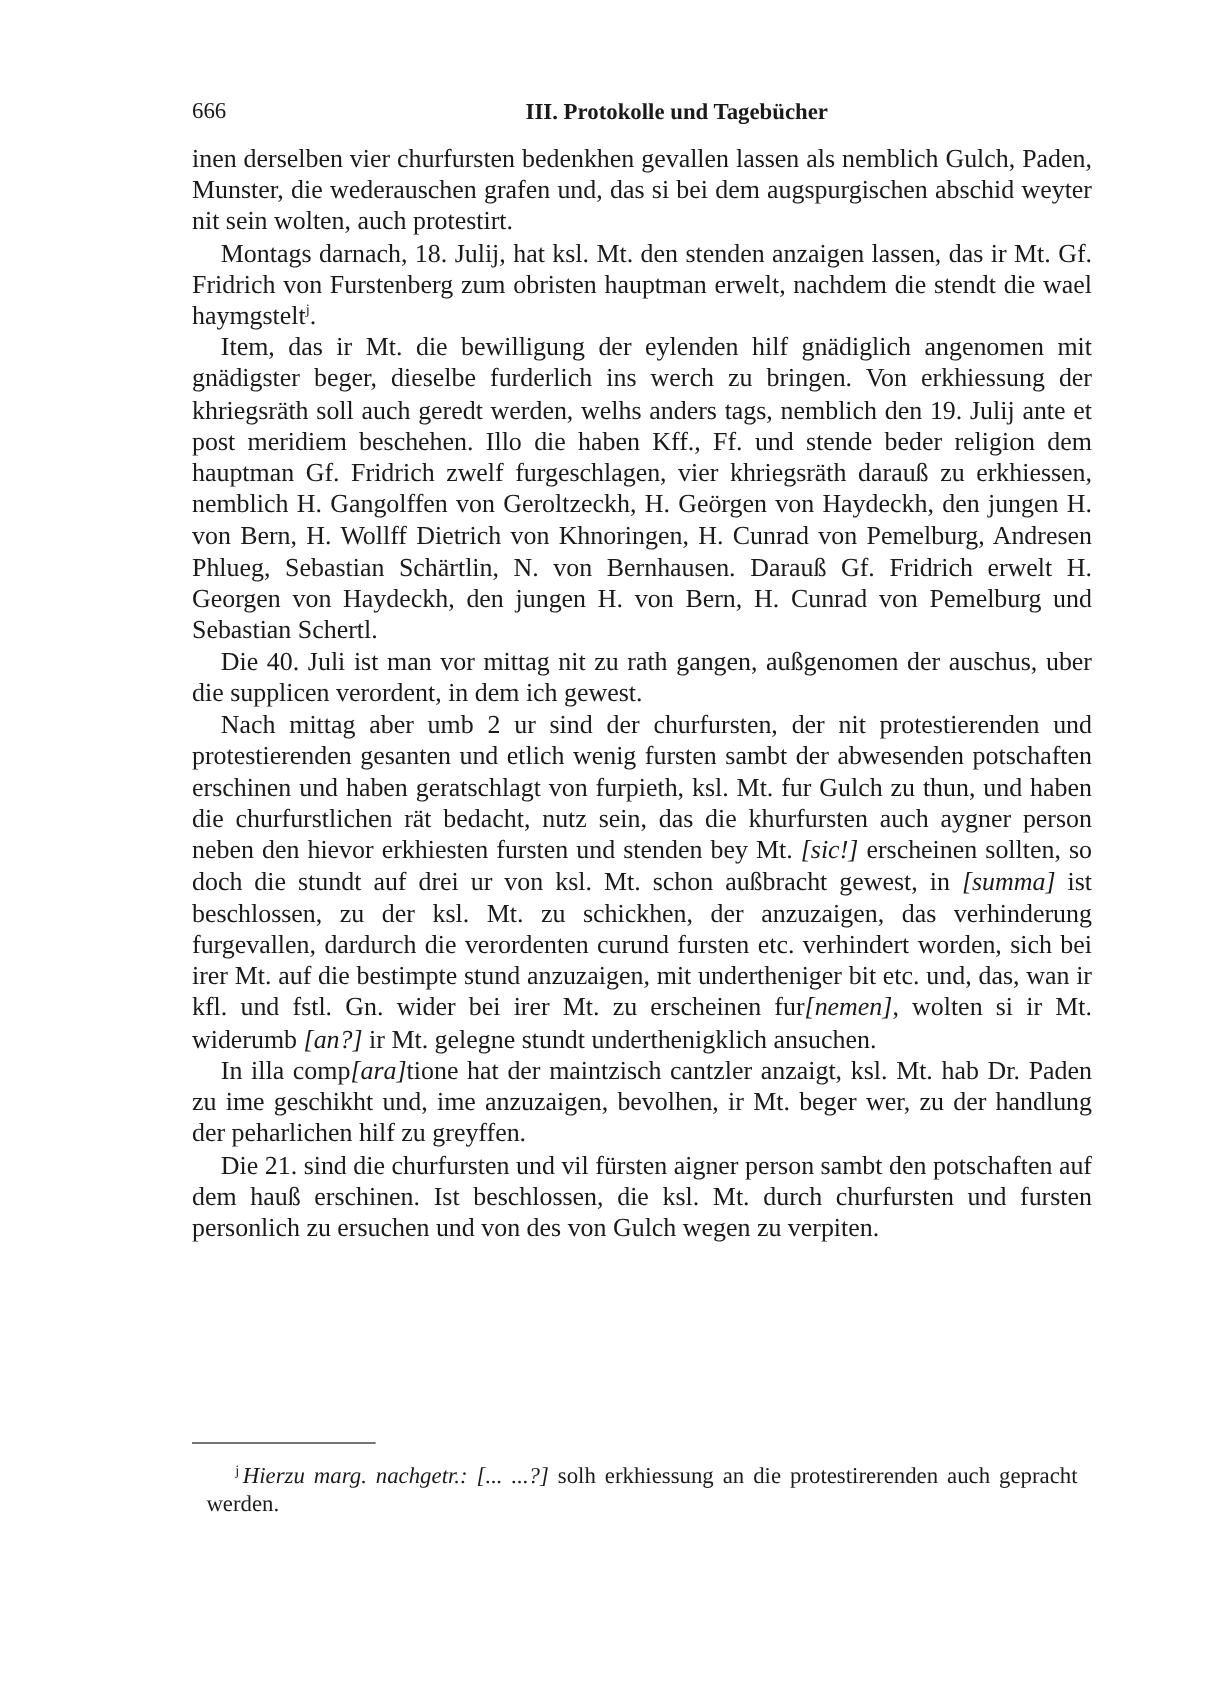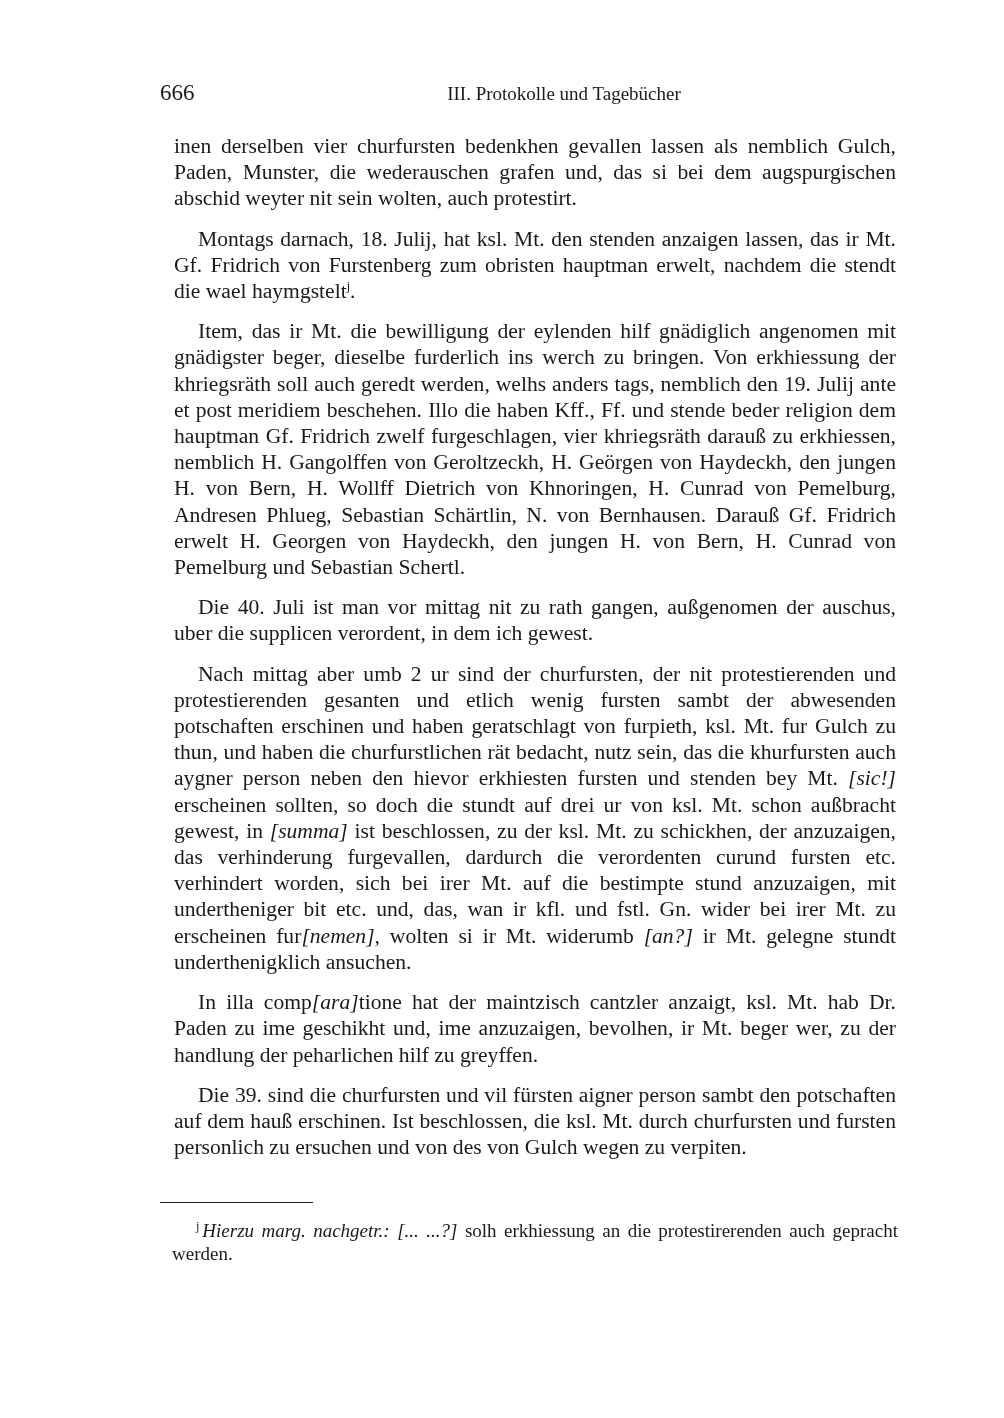--- a/index.html
+++ b/index.html
@@ -19,46 +19,47 @@
       position: absolute;
       top: 78px;
       left: 160px;
       width: 750px;
       height: 30px;
     }
     .page-number {
       position: absolute;
       left: 0;
       top: 0;
-      font-size: 23px;
+      font-size: 19px;
       line-height: 30px;
     }
     .running-head {
       position: absolute;
       left: 0;
       width: 750px;
       top: 2px;
       text-align: center;
       font-size: 19px;
       line-height: 28px;
       padding-left: 58px;
       box-sizing: border-box;
+      font-weight: bold;
     }
     .body-text {
       position: absolute;
       top: 119px;
       left: 160px;
       width: 750px;
       font-size: 21.6px;
       line-height: 26.2px;
       text-align: justify;
       hyphens: manual;
     }
     .para {
-      margin: 14px;
+      margin: 0;
       text-indent: 24px;
     }
     .para.noindent {
       text-indent: 0;
     }
     .it {
       font-style: italic;
     }
     .sup {
       font-size: 12px;
@@ -101,20 +102,20 @@
   <span class="running-head">III. Protokolle und Tagebücher</span>
 </div>
 
 <div class="body-text" id="body-text">
     <p class="para noindent"><span>inen derselben vier churfursten bedenkhen gevallen lassen als nemblich Gulch, Paden, Munster, die wederauschen grafen und, das si bei dem augspurgischen abschid weyter nit sein wolten, auch protestirt.</span></p>
     <p class="para"><span>Montags darnach, 18. Julij, hat ksl. Mt. den stenden anzaigen lassen, das ir Mt. Gf. Fridrich von Furstenberg zum obristen hauptman erwelt, nachdem die stendt die wael haymgstelt</span><span class="sup">j</span><span>.</span></p>
     <p class="para"><span>Item, das ir Mt. die bewilligung der eylenden hilf gnädiglich angenomen mit gnädigster beger, dieselbe furderlich ins werch zu bringen. Von erkhiessung der khriegsräth soll auch geredt werden, welhs anders tags, nemblich den 19. Julij ante et post meridiem beschehen. Illo die haben Kff., Ff. und stende beder religion dem hauptman Gf. Fridrich zwelf furgeschlagen, vier khriegsräth darauß zu erkhiessen, nemblich H. Gangolffen von Geroltzeckh, H. Geörgen von Haydeckh, den jungen H. von Bern, H. Wollff Dietrich von Khnoringen, H. Cunrad von Pemelburg, Andresen Phlueg, Sebastian Schärtlin, N. von Bernhausen. Darauß Gf. Fridrich erwelt H. Georgen von Haydeckh, den jungen H. von Bern, H. Cunrad von Pemelburg und Sebastian Schertl.</span></p>
     <p class="para"><span>Die 40. Juli ist man vor mittag nit zu rath gangen, außgenomen der auschus, uber die supplicen verordent, in dem ich gewest.</span></p>
     <p class="para"><span>Nach mittag aber umb 2 ur sind der churfursten, der nit protestierenden und protestierenden gesanten und etlich wenig fursten sambt der abwesenden potschaften erschinen und haben geratschlagt von furpieth, ksl. Mt. fur Gulch zu thun, und haben die churfurstlichen rät bedacht, nutz sein, das die khurfurs­ten auch aygner person neben den hievor erkhiesten fursten und stenden bey Mt. </span><span class="it">[sic!]</span><span> erscheinen sollten, so doch die stundt auf drei ur von ksl. Mt. schon außbracht gewest, in </span><span class="it">[summa]</span><span> ist beschlossen, zu der ksl. Mt. zu schickhen, der anzuzaigen, das verhinderung furgevallen, dardurch die verordenten cur­und fursten etc. verhindert worden, sich bei irer Mt. auf die bestimpte stund anzuzaigen, mit undertheniger bit etc. und, das, wan ir kfl. und fstl. Gn. wider bei irer Mt. zu erscheinen fur</span><span class="it">[nemen]</span><span>, wolten si ir Mt. widerumb </span><span class="it">[an?]</span><span> ir Mt. gelegne stundt underthenigklich ansuchen.</span></p>
     <p class="para"><span>In illa comp</span><span class="it">[ara]</span><span>tione hat der maintzisch cantzler anzaigt, ksl. Mt. hab Dr. Paden zu ime geschikht und, ime anzuzaigen, bevolhen, ir Mt. beger wer, zu der handlung der peharlichen hilf zu greyffen.</span></p>
-    <p class="para"><span>Die 39. sind die churfursten und vil fürsten aigner person sambt den pot­schaften auf dem hauß erschinen. Ist beschlossen, die ksl. Mt. durch churfursten und fursten personlich zu ersuchen und von des von Gulch wegen zu verpiten.</span></p>
+    <p class="para"><span>Die 21. sind die churfursten und vil fürsten aigner person sambt den pot­schaften auf dem hauß erschinen. Ist beschlossen, die ksl. Mt. durch churfursten und fursten personlich zu ersuchen und von des von Gulch wegen zu verpiten.</span></p>
   </div>
 
 <div class="footnote-rule"></div>
 
 <div class="footnotes" id="footnotes">
     <p class="footnote"><span class="fn-mark">j</span><span class="it">Hierzu marg. nachgetr.: [... ...?]</span><span> solh erkhiessung an die protestirerenden auch gepracht werden.</span></p>
   </div>
 
 </body></html>

